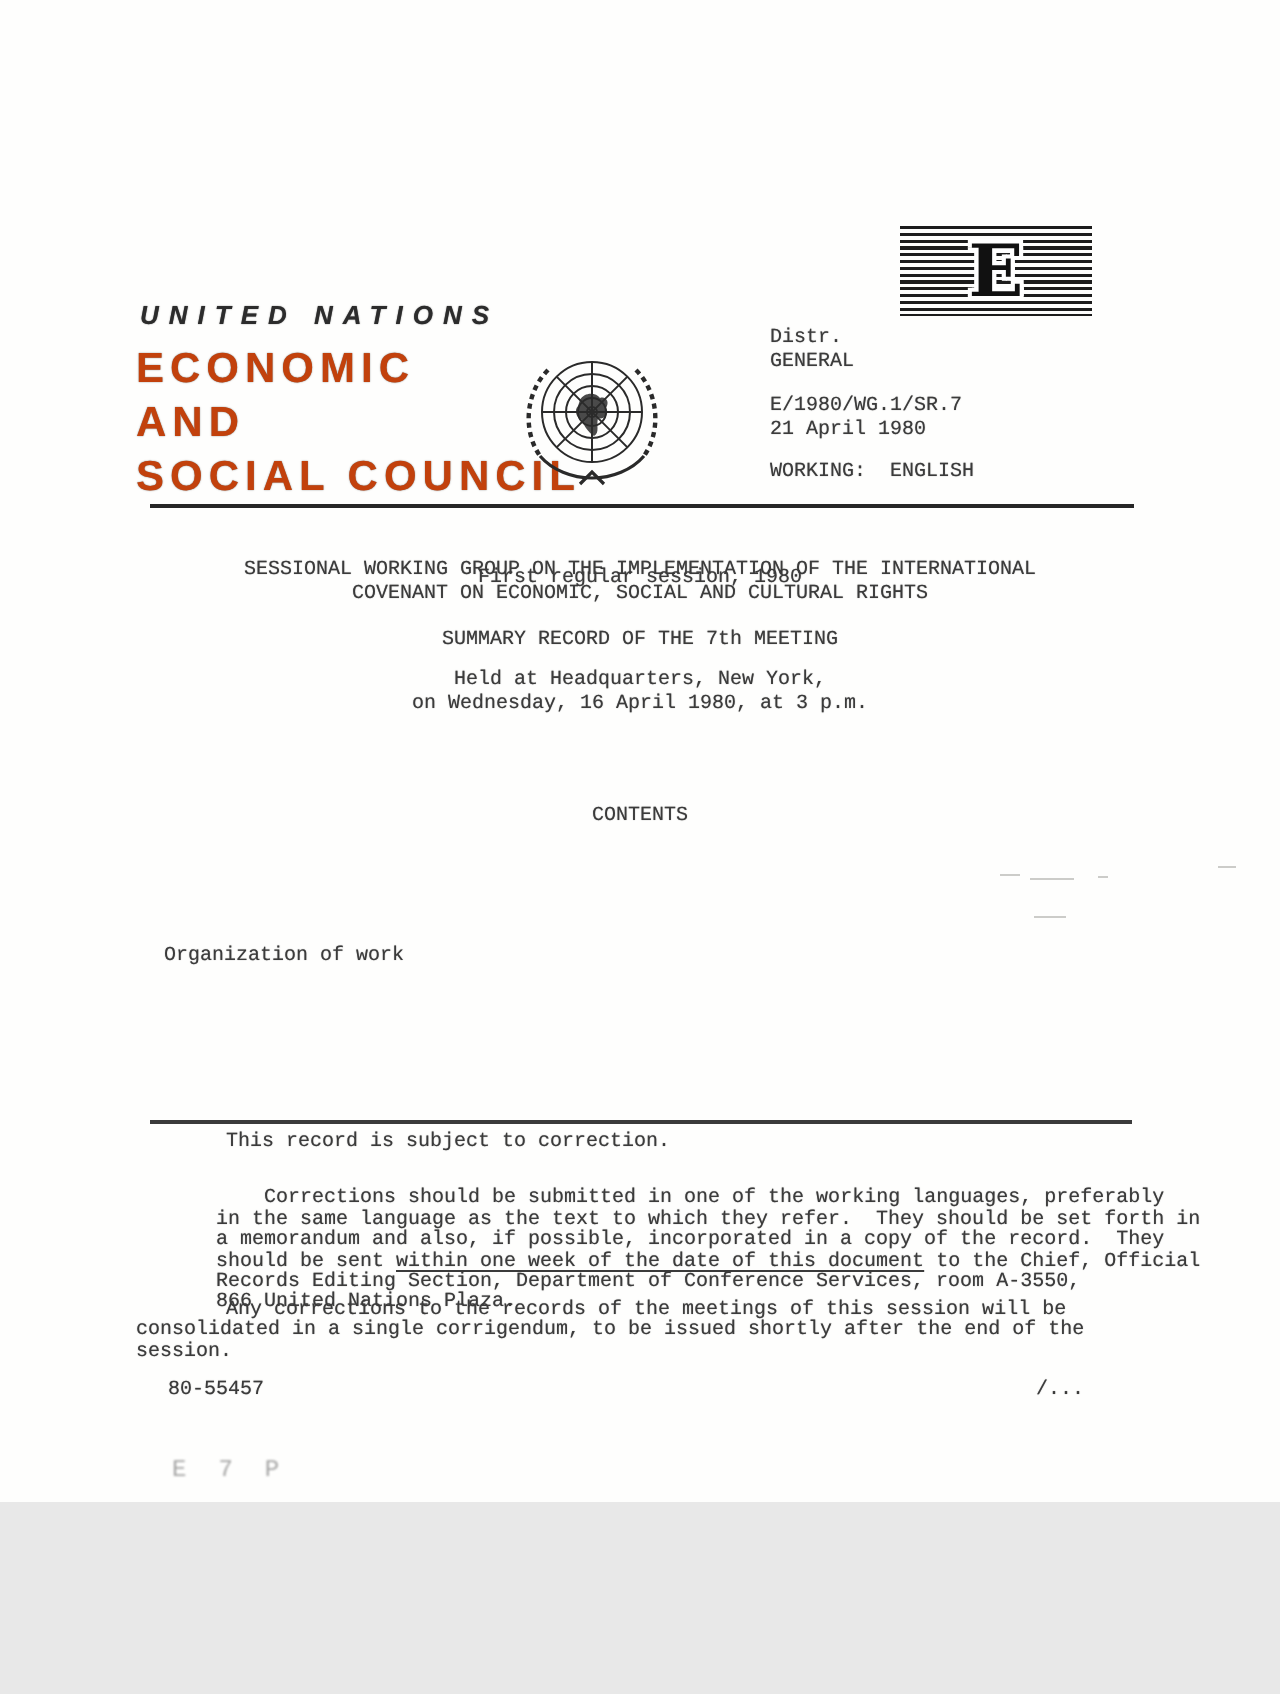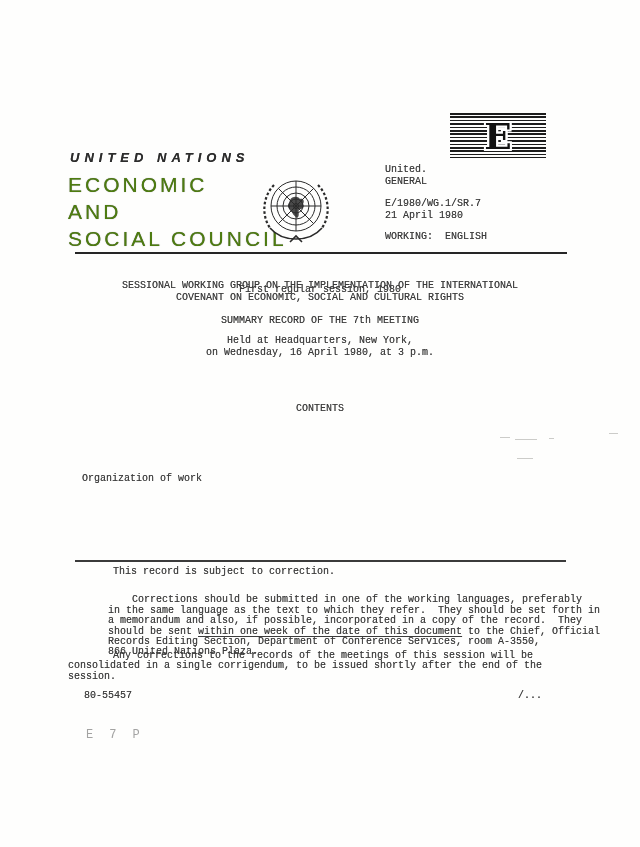--- a/index.html
+++ b/index.html
@@ -1,20 +1,20 @@
 <!DOCTYPE html>
 <html><head>
 <meta charset="utf-8">
 <style>
   * { margin: 0; padding: 0; box-sizing: border-box; }
   html, body { background: #e8e8e8; }
   .page {
     position: relative;
     width: 640px;
-    height: 847px;
+    height: 751px;
     margin: 0 auto;
     background: #fefefdff;
     overflow: hidden;
     font-family: "Liberation Mono", "DejaVu Sans Mono", monospace;
     color: #3b3b3b;
   }
   .mono {
     font-size: 10px;
     line-height: 11.5px;
     white-space: pre-wrap;
@@ -27,23 +27,23 @@
   
   .org-name {
     font-family: "Liberation Sans", sans-serif;
     font-weight: bold; font-style: italic;
     font-size: 13px; letter-spacing: 5px;
     color: #2c2c2c;
     text-shadow: 0 0 0.6px rgba(40,40,40,0.8);
   }
   .council {
     font-family: "Liberation Sans", sans-serif;
-    font-weight: normal;
+    font-weight: bold;
     font-size: 21px; letter-spacing: 3px;
-    color: #4d7c0f;
+    color: #c2410c;
     text-shadow: 0 0 0.7px rgba(40,40,40,0.7);
   }
   .e-emblem {
     width: 96px; height: 45px;
     background: repeating-linear-gradient(180deg, #1c1c1c 0px, #1c1c1c 1.6px, #fdfdfc 1.6px, #fdfdfc 3.4px);
     display: flex; align-items: center; justify-content: center;
   }
   .e-letter {
     font-family: "DejaVu Serif", serif;
     font-weight: 900; font-size: 36px; line-height: 36px;
@@ -97,21 +97,21 @@
     <g class="ln" stroke-width="1.6">
       <path d="M14,56 C20,63 30,67 40,67 C50,67 60,63 66,56"></path>
       <path d="M34,70 L40,64 L46,70"></path>
     </g>
   </svg>
 
   <div class="abs e-emblem" style="left:450px; top:113px;">
     <span class="e-letter">E</span>
   </div>
 
-  <div class="abs mono" style="left:385px; top:164px;">United.</div>
+  <div class="abs mono" style="left:385px; top:164px;">Distr.</div>
   <div class="abs mono" style="left:385px; top:176px;">GENERAL</div>
   <div class="abs mono" style="left:385px; top:198px;">E/1980/WG.1/SR.7</div>
   <div class="abs mono" style="left:385px; top:210px;">21 April 1980</div>
   <div class="abs mono" style="left:385px; top:231px;">WORKING:  ENGLISH</div>
 
   <div class="abs rule" style="left:75px; top:252px; width:492px;"></div>
 
   <div class="abs mono centerband" style="top:258px;margin-top:26px;">First regular session, 1980</div>
   <div class="abs mono centerband" style="top:280px;">SESSIONAL WORKING GROUP ON THE IMPLEMENTATION OF THE INTERNATIONAL
 COVENANT ON ECONOMIC, SOCIAL AND CULTURAL RIGHTS</div>

